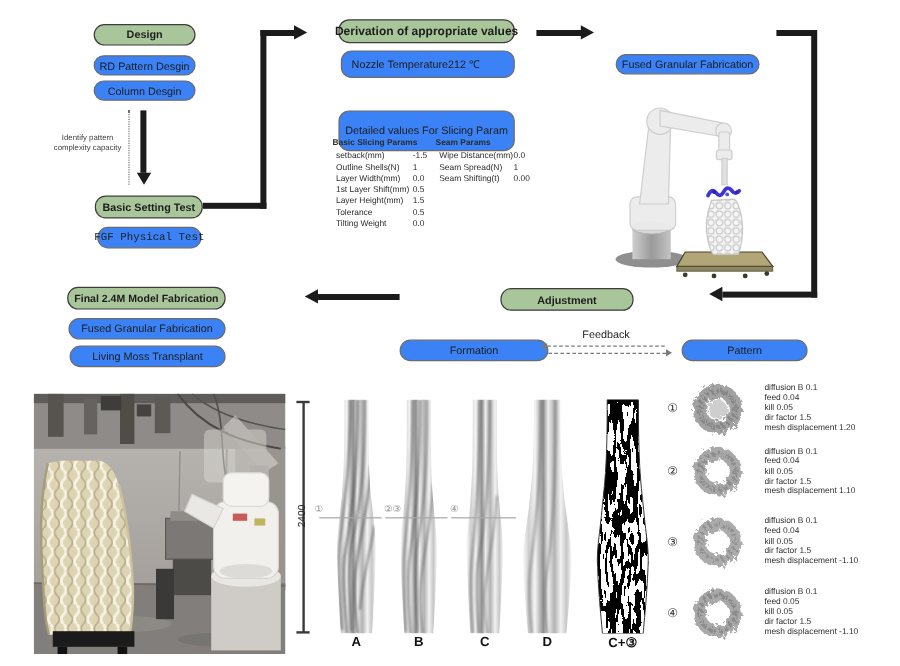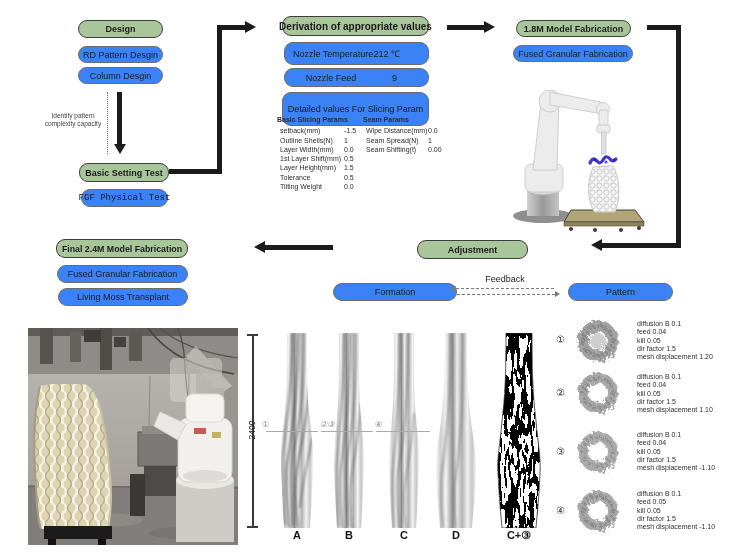--- a/index.html
+++ b/index.html
@@ -62,26 +62,20 @@
   <div class="conn" style="left:217px;top:25px;width:29px;height:5px;"></div>
   <div class="tri tri-right" style="left:245px;top:21px;"></div>
 
   <div class="pill pill-green" style="left:282px;top:16px;width:147px;height:20px;font-size:10px;">Derivation of appropriate values</div>
   <div class="pill" style="left:284px;top:42px;width:145px;height:23px;padding:0 8px;">
     <span class="val-row">
       <span class="lbl">Nozzle Temperature</span>
       <span class="val">212 ℃</span>
     </span>
   </div>
-  <div class="pill" style="left:284px;top:68px;width:145px;height:19px;padding:0 8px;">
-    <span class="val-row">
-      <span class="lbl">Nozzle Feed</span>
-      <span class="val" style="text-align:center;">9</span>
-    </span>
-  </div>
   <div class="pill" style="left:282px;top:92px;width:147px;height:34px;">Detailed values For Slicing Param</div>
 
   <div class="ptable" style="left:277px;top:115px;width:84px;">
     <div class="hdr">Basic Slicing Params</div>
     <div class="prow">
         <span class="pl">setback(mm)</span>
         <span class="pv">-1.5</span>
       </div>
     <div class="prow">
         <span class="pl">Outline Shells(N)</span>
@@ -121,21 +115,20 @@
       </div>
     <div class="prow">
         <span class="pl">Seam Shifting(t)</span>
         <span class="pv">0.00</span>
       </div>
   </div>
 
   <div class="conn" style="left:447px;top:25px;width:38px;height:5px;"></div>
   <div class="tri tri-right" style="left:484px;top:21px;"></div>
 
-  <div class="pill pill-green" style="left:516px;top:20px;width:115px;height:17px;">1.8M Model Fabrication</div>
   <div class="pill" style="left:513px;top:45px;width:120px;height:17px;">Fused Granular Fabrication</div>
 
   <svg class="abs" style="left:505px;top:70px;" width="150" height="162" viewBox="0 0 150 162">
     <defs>
       <linearGradient id="pedg" x1="0" x2="1">
           <stop offset="0" stop-color="#cfcfcf"></stop>
           <stop offset=".5" stop-color="#9a9a9a"></stop>
           <stop offset="1" stop-color="#c4c4c4"></stop>
         </linearGradient>
       <pattern id="mesh" width="7" height="7" patternUnits="userSpaceOnUse">
@@ -353,21 +346,21 @@
     </defs>
     <g clip-path="url(#clipZ)">
       <rect x="0" y="0" width="50" height="195" filter="url(#zebra)"></rect>
     </g>
     <path d="M12,0 C12,45 11,62 8,88 C6,112 3,124 4,140 C5,165 7,182 8,195 L42,195 C43,182 45,165 46,140 C47,124 44,112 42,88 C39,62 38,45 38,0 Z" fill="none" stroke="#2c2c2c" stroke-width=".8"></path>
   </svg>
 
   <div class="refline" style="left:266px;top:431px;width:52px;"></div>
   <div class="marker" style="left:262px;top:420px;">①</div>
   <div class="refline" style="left:321px;top:431px;width:52px;"></div>
-  <div class="marker" style="left:320px;top:420px;font-style:italic;">②③</div>
+  <div class="marker" style="left:320px;top:420px;">②③</div>
   <div class="refline" style="left:376px;top:431px;width:54px;"></div>
   <div class="marker" style="left:375px;top:420px;">④</div>
 
   <div class="col-lbl" style="left:277px;top:529px;width:40px;">A</div>
   <div class="col-lbl" style="left:330px;top:529px;width:38px;">B</div>
   <div class="col-lbl" style="left:385px;top:529px;width:38px;">C</div>
   <div class="col-lbl" style="left:433px;top:529px;width:46px;">D</div>
   <div class="col-lbl" style="left:494px;top:529px;width:50px;">C+③</div>
 
   <svg width="0" height="0" style="position:absolute;">

